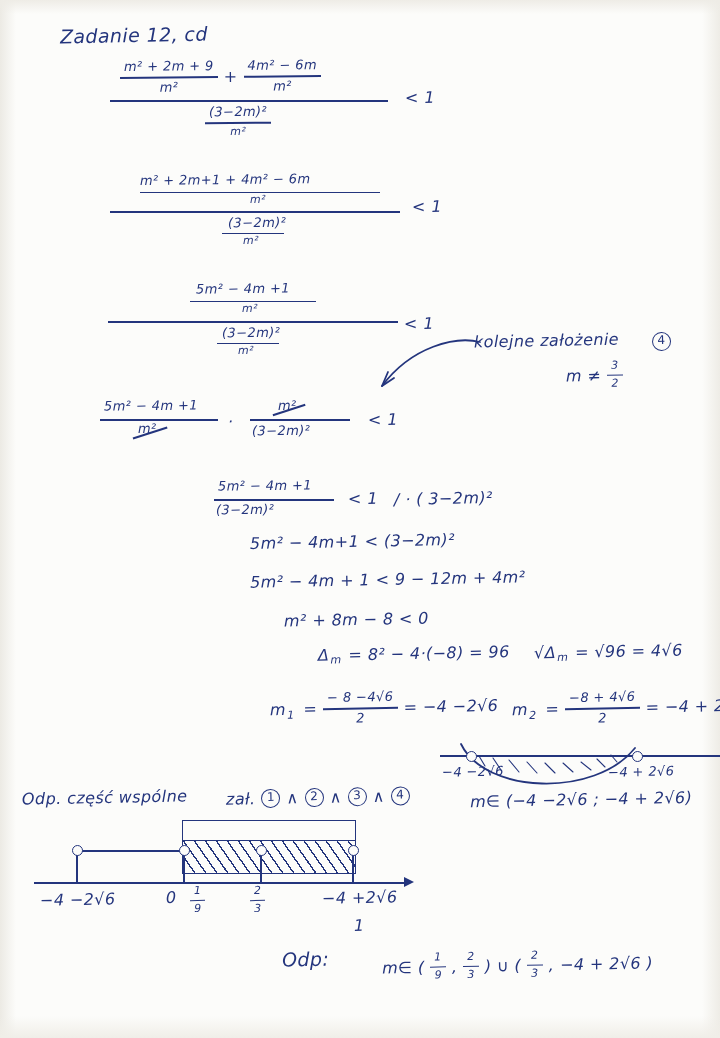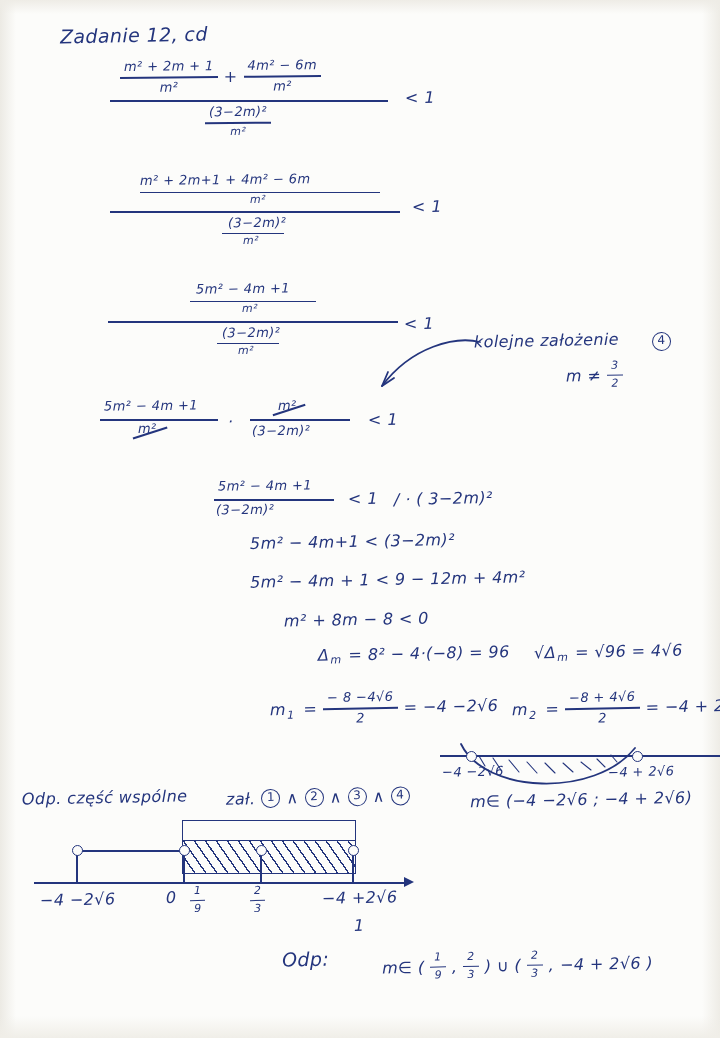--- a/index.html
+++ b/index.html
@@ -148,21 +148,21 @@
   <div class="paper-edge-left"></div>
   <div class="paper-edge-right"></div>
   <div class="paper-edge-top"></div>
   <div class="paper-edge-bottom"></div>
 
   <div class="ink hw sz-lg" style="left:60px; top:24px;">Zadanie 12, cd</div>
 
   <div class="ink hw2 sz-md" style="left:120px; top:55px;">
     <span class="row">
       <span class="frac">
-        <span class="num sz-sm">m² + 2m + 1</span>
+        <span class="num sz-sm">m² + 2m + 9</span>
         <span class="bar"></span>
         <span class="den sz-sm">m²</span>
       </span>
       <span class="sz-md">+</span>
       <span class="frac">
         <span class="num sz-sm">4m² − 6m</span>
         <span class="bar"></span>
         <span class="den sz-sm">m²</span>
       </span>
     </span>

